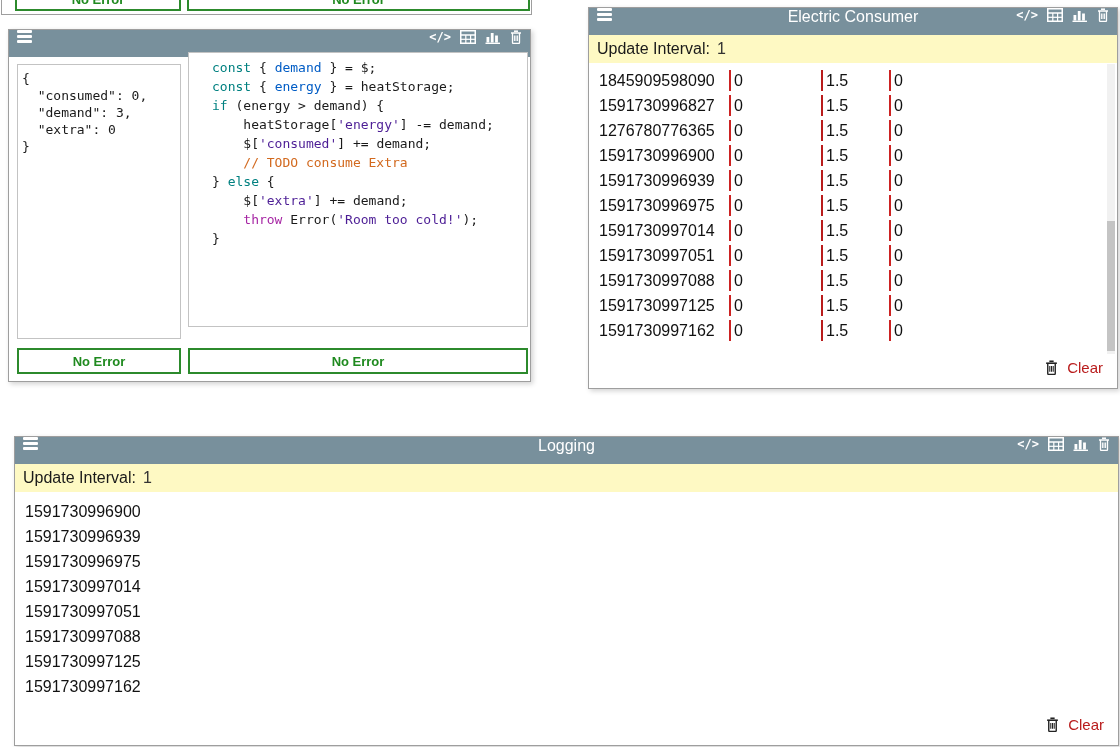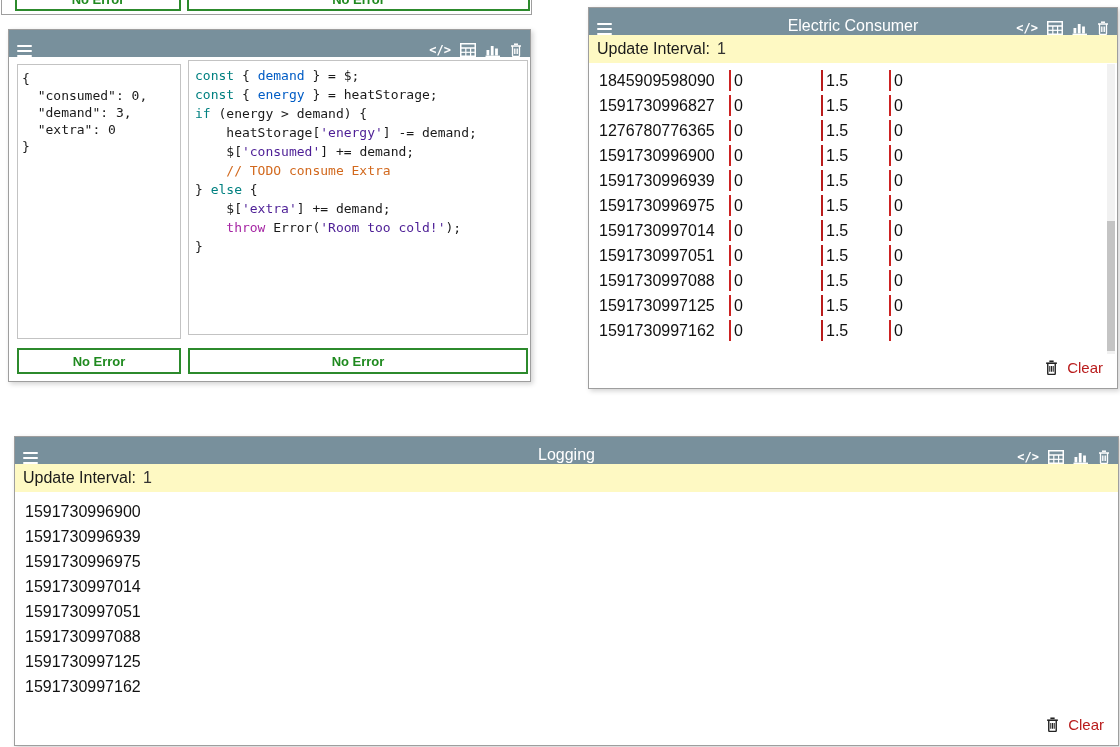--- a/index.html
+++ b/index.html
@@ -2,40 +2,40 @@
 <html><head>
 <meta charset="utf-8">
 <style>
   *{margin:0;padding:0;box-sizing:border-box}
   html,body{width:1120px;height:747px;overflow:hidden;background:#fff;
     font-family:"Liberation Sans",sans-serif}
   .panel{position:absolute;background:#fff;border:1px solid #9e9e9e;
     box-shadow:2px 2px 5px rgba(0,0,0,.18)}
   
   .hdr{position:relative;height:27px;background:#78909c;display:flex;
-    align-items:flex-end;padding:0 8px;color:#fff}
+    align-items:flex-start;padding:0 8px;color:#fff}
   .title{position:absolute;left:0;right:0;text-align:center;font-size:16px;color:#fff;pointer-events:none}
   .hamb{display:inline-flex;flex-direction:column;gap:2.5px;cursor:pointer}
   .hamb i{display:block;width:15px;height:2.5px;background:#fff;border-radius:1px}
   .hicons{margin-left:auto;display:flex;align-items:center;gap:9px;z-index:2}
   .icode{font-family:"DejaVu Sans Mono",monospace;font-size:12px;font-weight:bold;cursor:pointer}
   .hicon{cursor:pointer}
   
   #panel-cutoff{left:1px;top:0;width:531px;height:15px;border-top:none;box-shadow:none}
   .stub{position:absolute;bottom:3px;height:11px;overflow:hidden;background:#fff;
     border:2px solid #2c8a2c;border-top:none;text-align:center}
   .stub1{left:13px;width:166px}
   .stub2{left:185px;width:343px}
   .stubtxt{display:block;margin-top:-9px;font-size:13px;font-weight:bold;color:#1f8a1f;line-height:18px}
   
   #panel-heat{left:8px;top:29px;width:523px;height:353px}
   .innerbox{position:absolute;border:1px solid #c3c3c3;background:#fff;overflow:hidden;
     font-family:"DejaVu Sans Mono",monospace;font-size:13px;color:#1a1a1a;white-space:pre}
   .jsonbox{left:8px;top:34px;width:164px;height:275px;padding:5px 4px;line-height:17px}
-  .codebox{left:179px;top:30px;width:340px;height:275px;padding:5px 6px;line-height:19px}
+  .codebox{left:179px;top:22px;width:340px;height:275px;padding:5px 23px;line-height:19px}
   .cline{height:19px}
   .tk-kw{color:#008080}.tk-kw2{color:#a626a4}.tk-var{color:#005cc5}
   .tk-str{color:#4c1d95}.tk-cmt{color:#d2691e}.tk-pl{color:#1a1a1a}
   .badge{position:absolute;height:26px;border:2px solid #2c8a2c;background:#fff;
     display:flex;align-items:center;justify-content:center;
     font-size:13px;font-weight:bold;color:#1f8a1f}
   .badge1{left:8px;top:318px;width:164px}
   .badge2{left:179px;top:318px;width:340px}
   
   #panel-electric{left:588px;top:7px;width:530px;height:382px}

